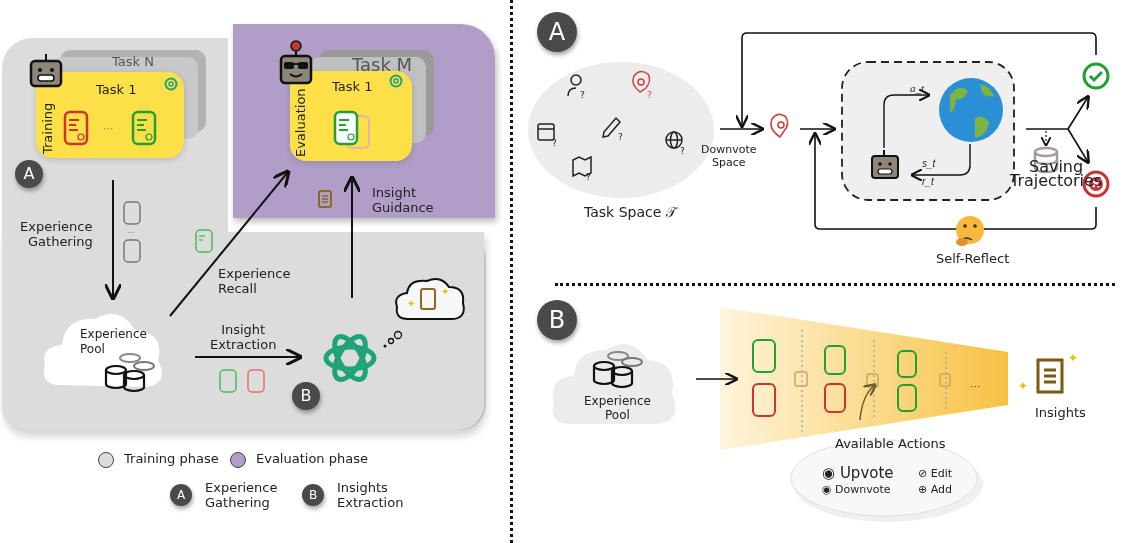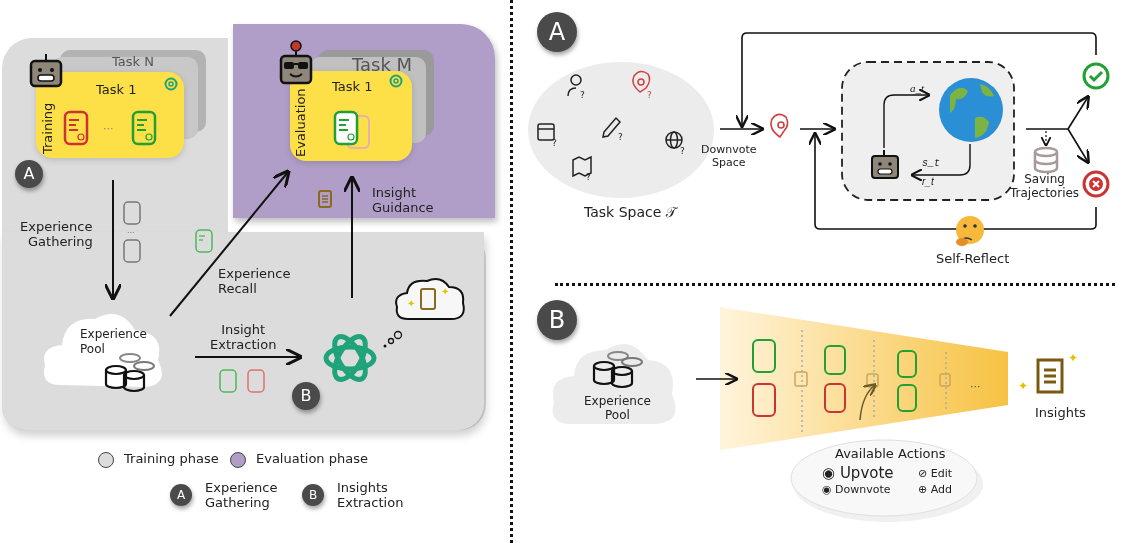--- a/index.html
+++ b/index.html
@@ -291,23 +291,23 @@
         <circle cx="975" cy="226" r="1.8" fill="#333"></circle>
         <path d="M962 240 q4 -4 10 0" stroke="#333" stroke-width="1.5" fill="none"></path>
         <ellipse cx="962" cy="242" rx="6" ry="4" fill="#e58e26"></ellipse>
       </g>
   </svg>
   <div class="abs" style="left:701px;top:143px;font-size:11px;line-height:13px;text-align:center;">
     <div>Downvote</div>
     <div>Space</div>
   </div>
   <div class="abs" style="left:910px;top:82px;font-size:11px;font-style:italic;font-family:Liberation Serif, serif;">a_t</div>
-  <div class="abs" style="left:922px;top:158px;font-size:10px;font-style:italic;font-family:Liberation Mono, monospace;">s_t</div>
+  <div class="abs" style="left:922px;top:158px;font-size:10px;font-style:italic;font-family:Liberation Sans, sans-serif;">s_t</div>
   <div class="abs" style="left:922px;top:176px;font-size:10px;font-style:italic;font-family:Liberation Sans, sans-serif;">r_t</div>
-  <div class="abs txt center" style="left:1010px;top:172px;font-size:12px;line-height:14px;">
+  <div class="abs txt center" style="left:1010px;top:160px;font-size:16px;line-height:14px;">
     <div>Saving</div>
     <div>Trajectories</div>
   </div>
   <div class="abs" style="left:936px;top:251px;font-size:13px;">Self-Reflect</div>
 </div>
 
 <div class="abs" style="left:555px;top:283px;width:560px;border-top:3px dotted #111;"></div>
 
 <div>
   <div class="abs badge big" style="left:537px;top:300px;">B</div>
@@ -366,18 +366,18 @@
         <line x1="1044" y1="376" x2="1056" y2="376"></line>
         <line x1="1044" y1="382" x2="1056" y2="382"></line>
       </g>
     <text x="1018" y="390" font-size="12" fill="#e5c100">✦</text>
     <text x="1068" y="362" font-size="12" fill="#e5c100">✦</text>
     <ellipse cx="888" cy="484" rx="95" ry="38" fill="#f0f0f0"></ellipse>
     <ellipse cx="884" cy="478" rx="93" ry="38" fill="#f8f8f8" stroke="#e0e0e0"></ellipse>
   </svg>
   <div class="abs" style="left:970px;top:380px;font-size:11px;color:#555;">···</div>
   <div class="abs txt" style="left:1035px;top:405px;font-size:13px;">Insights</div>
-  <div class="abs" style="left:835px;top:446px;font-size:13px;">Available Actions</div>
+  <div class="abs" style="left:835px;top:436px;font-size:13px;">Available Actions</div>
   <div class="abs" style="left:822px;top:466px;font-size:15px;line-height:15px;"><span>◉</span> <span>Upvote</span></div>
   <div class="abs" style="left:918px;top:466px;font-size:11px;line-height:15px;"><span>⊘</span> <span>Edit</span></div>
   <div class="abs" style="left:822px;top:482px;font-size:11px;line-height:15px;"><span>◉</span> <span>Downvote</span></div>
   <div class="abs" style="left:918px;top:482px;font-size:11px;line-height:15px;"><span>⊕</span> <span>Add</span></div>
 </div>
 
 </body></html>

